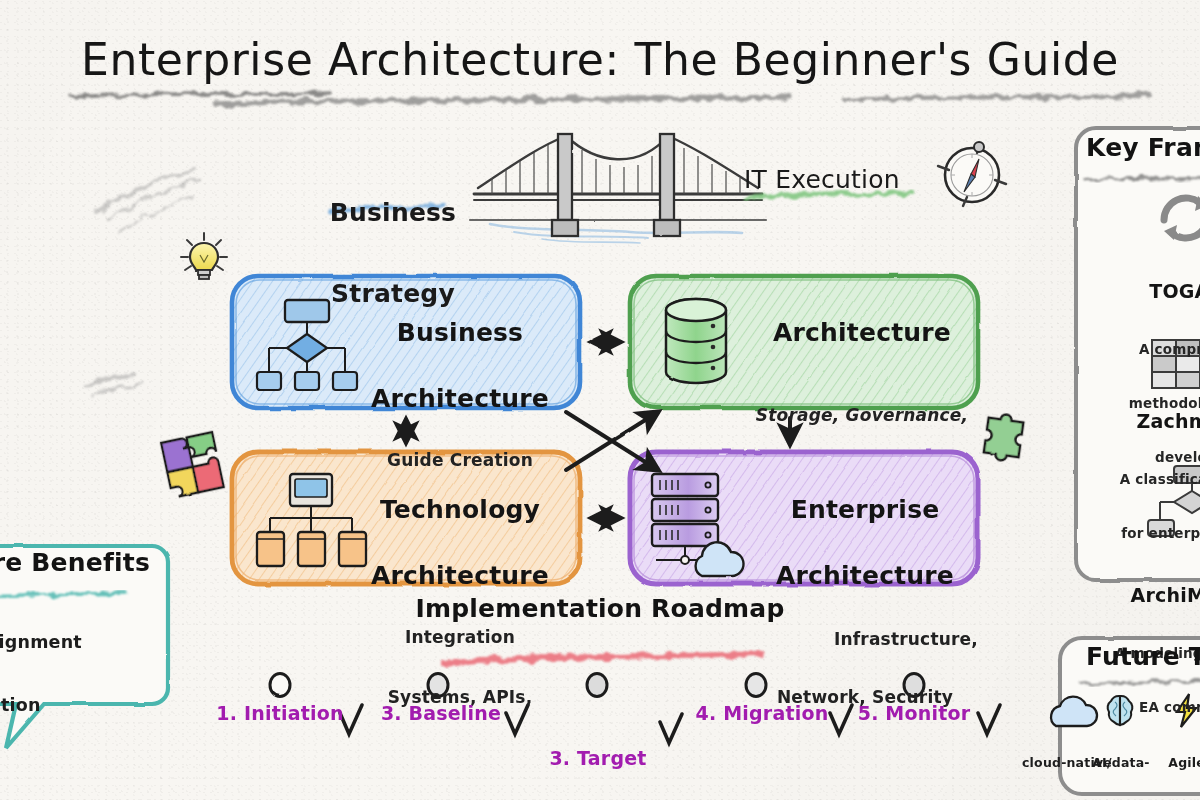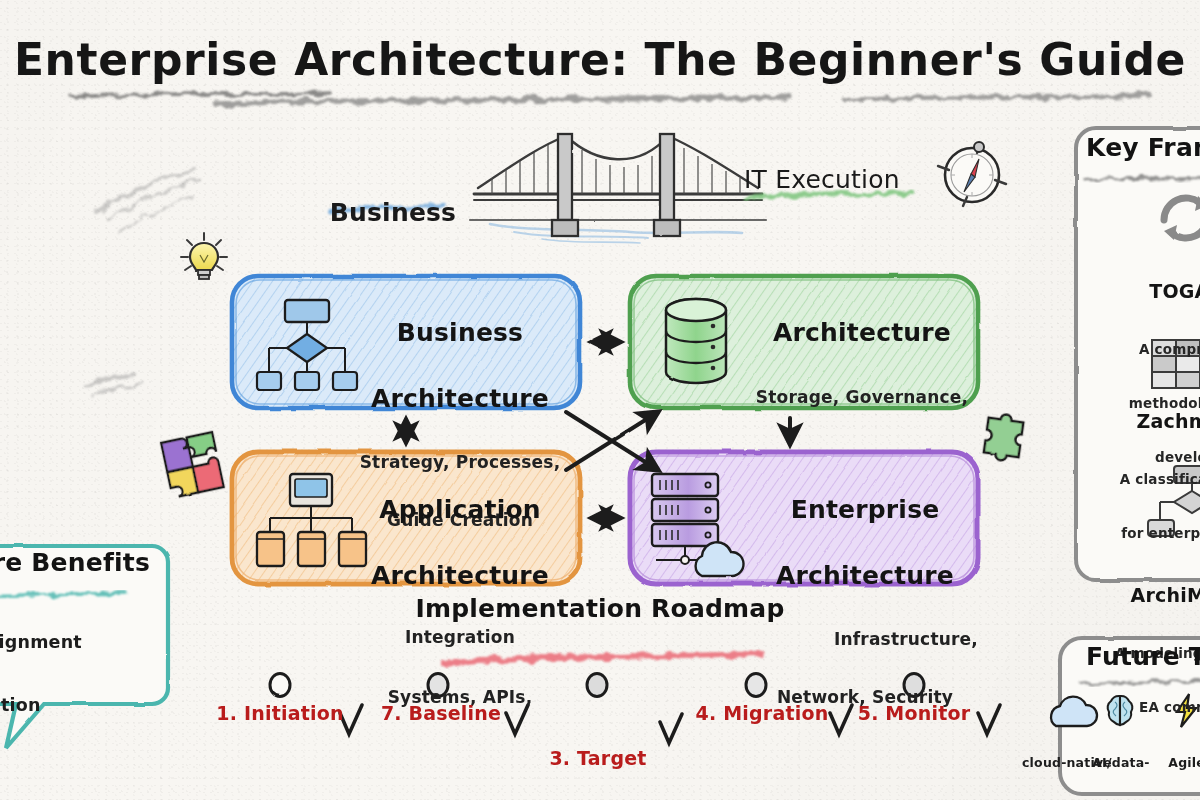--- a/index.html
+++ b/index.html
@@ -25,38 +25,38 @@
   #stage{position:absolute;inset:0;z-index:2;}
   svg.layer{position:absolute;left:0;top:0;width:1200px;height:800px;overflow:visible;}
   #svg-bg{z-index:1;}
 
   
   .tx{position:absolute;z-index:4;white-space:pre;}
   .hand{font-family:"DejaVu Sans", sans-serif;font-weight:700;letter-spacing:.2px;}
 
   #title{
     left:0;right:0;top:34px;text-align:center;
-    font-size:44px;font-weight:700;letter-spacing:.6px;
+    font-size:44px;font-weight:400;letter-spacing:.6px;
     color:#161616;
   }
 
   .lbl-strategy{font-size:25px;font-weight:700;line-height:1.08;text-align:center;}
   .lbl-exec{font-size:25px;font-weight:400;}
 
   .q-title{font-size:25px;font-weight:700;line-height:1.1;text-align:center;color:#141414;}
   .q-sub{font-size:17px;font-weight:700;line-height:1.18;text-align:center;color:#222;}
 
   .panel-title{font-size:25px;font-weight:700;color:#131313;}
   .panel-item{font-size:17.5px;font-weight:700;color:#1d1d1d;line-height:1.42;}
 
   .fw-name{font-size:19px;font-weight:700;text-align:center;color:#141414;}
   .fw-desc{font-size:13.5px;font-weight:700;text-align:center;line-height:1.2;color:#262626;}
 
   #roadmap-title{font-size:25px;font-weight:700;text-align:center;color:#131313;}
-  .rm-step{font-size:19px;font-weight:700;color:#b91c1c;text-align:center;line-height:1.18;}
+  .rm-step{font-size:19px;font-weight:700;color:#a21caf;text-align:center;line-height:1.18;}
 
   .tr-cap{font-size:12.5px;font-weight:700;text-align:center;line-height:1.15;color:#1d1d1d;}
 </style>
 </head>
 <body>
 
 <div id="paper"></div>
 
 <div id="stage">
 
@@ -402,37 +402,37 @@
         <path d="M3,-16 L-9,2 L-1,2 L-5,17 L10,-2 L1,-2 Z" fill="#f5e23f" stroke="#1f1f1f" stroke-width="2.2"></path>
       </g>
     </g>
 
   </svg>
 
   <div class="tx hand" id="title">Enterprise Architecture: The Beginner's Guide</div>
 
   <div class="tx hand lbl-strategy" style="left:318px;top:145px;width:150px;">
     <div>Business</div>
+    <div>Strategy</div>
   </div>
   <div class="tx hand lbl-exec" style="left:744px;top:165px;">IT Execution</div>
 
   <div class="tx" style="left:352px;top:281px;width:216px;">
     <div class="hand q-title">Business</div>
     <div class="hand q-title">Architecture</div>
-    <div class="hand q-sub" style="margin-top:2px;">Strategy, Processes,</div>
     <div class="hand q-sub">Guide Creation</div>
   </div>
 
   <div class="tx" style="left:746px;top:281px;width:232px;">
     <div class="hand q-title">Architecture</div>
-    <div class="hand q-sub" style="margin-top:2px;">Storage, Governance,</div>
+    <div class="hand q-sub" style="margin-top:20px;font-style:italic;">Storage, Governance,</div>
   </div>
 
   <div class="tx" style="left:352px;top:458px;width:216px;">
-    <div class="hand q-title">Application</div>
+    <div class="hand q-title">Technology</div>
     <div class="hand q-title">Architecture</div>
     <div class="hand q-sub">Integration</div>
     <div class="hand q-sub" style="margin-top:2px;">Systems, APIs,</div>
   </div>
 
   <div class="tx" style="left:752px;top:458px;width:226px;">
     <div class="hand q-title">Enterprise</div>
     <div class="hand q-title">Architecture</div>
     <div class="hand q-sub" style="margin-top:2px;text-align:right;">Infrastructure,</div>
     <div class="hand q-sub">Network, Security</div>
@@ -463,21 +463,21 @@
 
   <div class="tx" style="left:1086px;top:546px;width:280px;">
     <div class="hand fw-name" style="text-align:center;width:200px;">ArchiMate</div>
     <div class="hand fw-desc" style="width:250px;margin-top:1px;">A modeling language for</div>
     <div class="hand fw-desc" style="width:250px;">EA communication</div>
   </div>
 
   <div class="tx hand" id="roadmap-title" style="left:400px;top:594px;width:400px;">Implementation Roadmap</div>
 
   <div class="tx hand rm-step" style="left:205px;top:702px;width:150px;">1. Initiation</div>
-  <div class="tx hand rm-step" style="left:366px;top:702px;width:150px;">7. Baseline</div>
+  <div class="tx hand rm-step" style="left:366px;top:702px;width:150px;">3. Baseline</div>
   <div class="tx hand rm-step" style="left:528px;top:702px;width:140px;">
     <div>3. Target</div>
     
   </div>
   <div class="tx hand rm-step" style="left:686px;top:702px;width:152px;">4. Migration</div>
   <div class="tx hand rm-step" style="left:843px;top:702px;width:142px;text-align:center;">5. Monitor</div>
 
   <div class="tx hand panel-title" style="left:1086px;top:642px;">Future Trends</div>
 
   <div class="tx hand tr-cap" style="left:1022px;top:727px;width:72px;">

